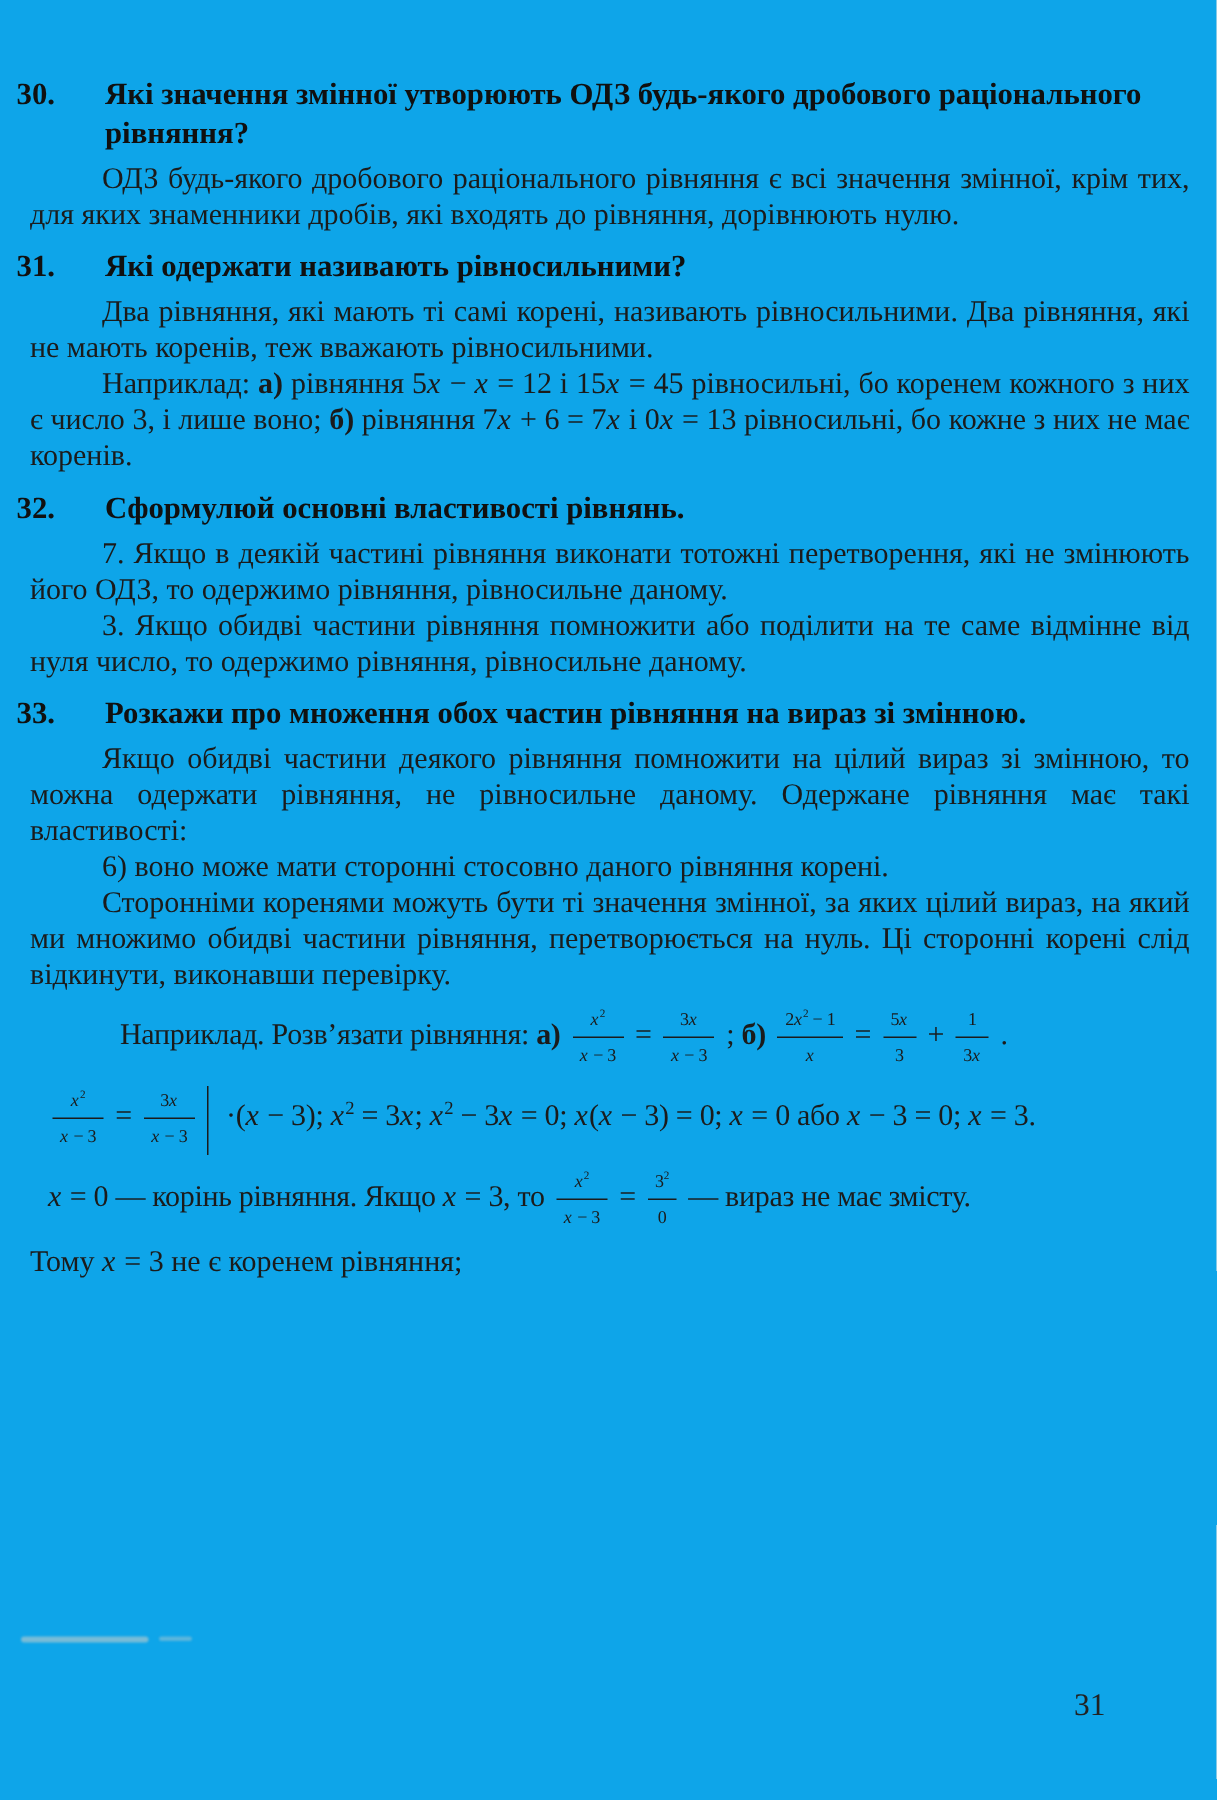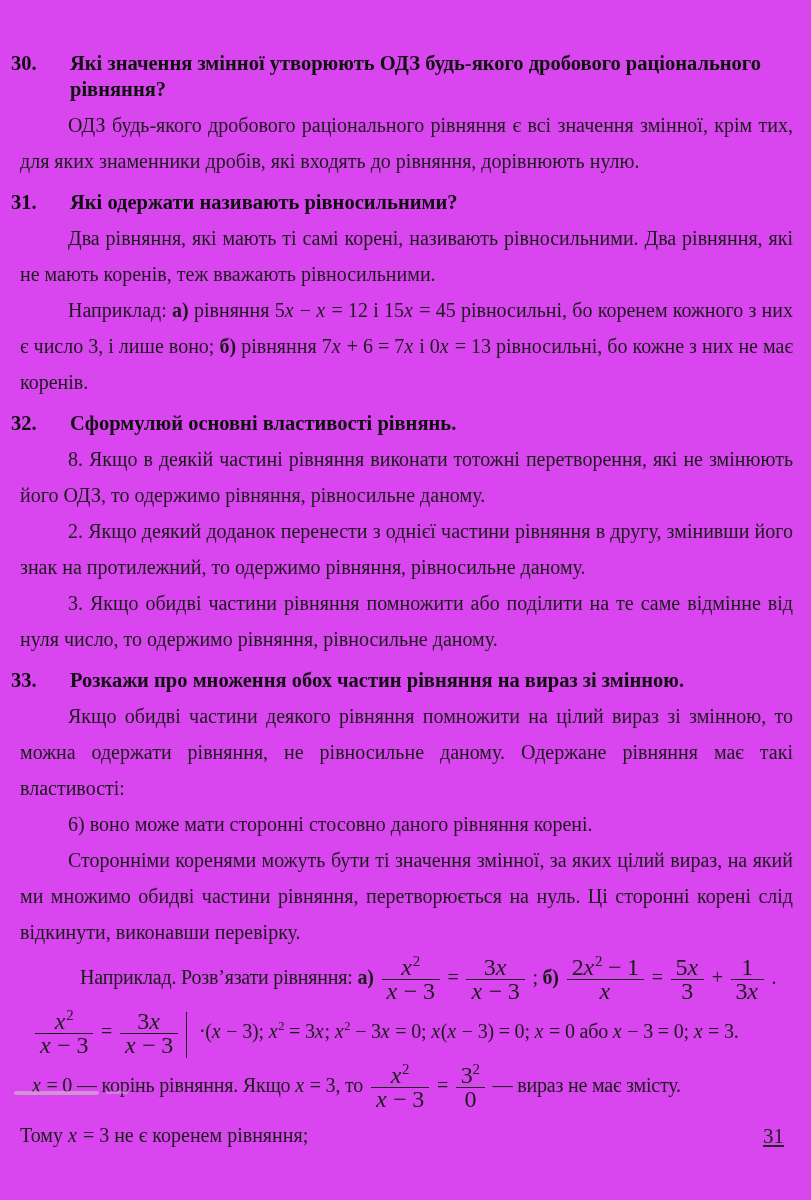--- a/index.html
+++ b/index.html
@@ -1,21 +1,21 @@
 <!DOCTYPE html>
 <html lang="uk"><head>
 <meta charset="utf-8">
 <style>
   html, body { margin: 0; padding: 0; background: #e8e8e6; }
   .page {
     position: relative;
     width: 811px;
     height: 1200px;
     margin: 0 auto;
-    background: #d946ef;
+    background: #0ea5e9;
     overflow: hidden;
     font-family: "Liberation Serif", "DejaVu Serif", serif;
     color: #1b1b1b;
     box-sizing: border-box;
   }
   .content {
     padding: 50px 18px 0 20px;
     box-sizing: border-box;
   }
   .qhead {
@@ -28,21 +28,21 @@
   }
   .qhead:first-child { margin-top: 0; }
   .qnum {
     flex: 0 0 59px;
     margin-left: -9px;
   }
   .qtitle { flex: 1; }
   .para {
     margin: 0;
     font-size: 20px;
-    line-height: 36px;
+    line-height: 24px;
     text-align: justify;
     hyphens: manual;
   }
   .para.indent { text-indent: 48px; }
   .para.math-line {
     text-align: left;
     white-space: nowrap;
     letter-spacing: -0.2px;
     margin: 5px 12px;
     line-height: 26px;
@@ -54,21 +54,21 @@
   sup {
     font-size: 0.62em;
     line-height: 0;
     vertical-align: super;
   }
   .frac {
     display: inline-block;
     vertical-align: middle;
     text-align: center;
     margin: 2px 3px;
-    font-size: 24px;
+    font-size: 12px;
     line-height: 21px;
     text-indent: 0;
   }
   .frac .num {
     display: block;
     padding: 0 5px 1px 5px;
     border-bottom: 1.5px solid #1b1b1b;
   }
   .frac .den {
     display: block;
@@ -78,25 +78,24 @@
     display: inline-block;
     width: 0;
     height: 46px;
     border-left: 1.7px solid #1b1b1b;
     vertical-align: middle;
     margin: 0 7px 0 5px;
     transform: translateY(1px);
   }
   .page-number {
     position: absolute;
-    left: 763px;
+    left: 716px;
     top: 1124px;
     font-size: 21px;
     color: #222;
-    text-decoration: underline;
   }
   .artifact-1 {
     position: absolute;
     left: 14px; top: 1091px;
     width: 85px; height: 4px;
     background: #cfcfc9;
     opacity: 0.55;
     border-radius: 2px;
     filter: blur(0.7px);
   }
@@ -131,22 +130,21 @@
     <div>
         <p class="para indent">Два рівняння, які мають ті самі корені, називають рівносильними. Два рівняння, які не мають коренів, теж вважають рівносильними.</p>
         <p class="para indent">Наприклад: <b>а)</b> рівняння 5<i>x</i> − <i>x</i> = 12 і 15<i>x</i> = 45 рівносильні, бо коренем кожного з них є число 3, і лише воно; <b>б)</b> рівняння 7<i>x</i> + 6 = 7<i>x</i> і 0<i>x</i> = 13 рівно­сильні, бо кожне з них не має коренів.</p>
       </div>
 
     <div class="qhead">
       <span class="qnum">32.</span>
       <span class="qtitle">Сформулюй основні властивості рівнянь.</span>
     </div>
     <div>
-        <p class="para indent">8. Якщо в деякій частині рівняння виконати тотожні перетворення, які не змінюють його ОДЗ, то одержимо рівняння, рівносильне даному.</p>
-        <p class="para indent">2. Якщо деякий доданок перенести з однієї частини рівняння в другу, змінивши його знак на протилежний, то одержимо рівняння, рівносильне да­ному.</p>
+        <p class="para indent">7. Якщо в деякій частині рівняння виконати тотожні перетворення, які не змінюють його ОДЗ, то одержимо рівняння, рівносильне даному.</p>
         <p class="para indent">3. Якщо обидві частини рівняння помножити або поділити на те саме відмінне від нуля число, то одержимо рівняння, рівносильне даному.</p>
       </div>
 
     <div class="qhead">
       <span class="qnum">33.</span>
       <span class="qtitle">Розкажи про множення обох частин рівняння на вираз зі змінною.</span>
     </div>
     <div>
         <p class="para indent">Якщо обидві частини деякого рівняння помножити на цілий вираз зі змінною, то можна одержати рівняння, не рівносильне даному. Одержане рівняння має такі властивості:</p>
         <p class="para indent">6) воно може мати сторонні стосовно даного рівняння корені.</p>

